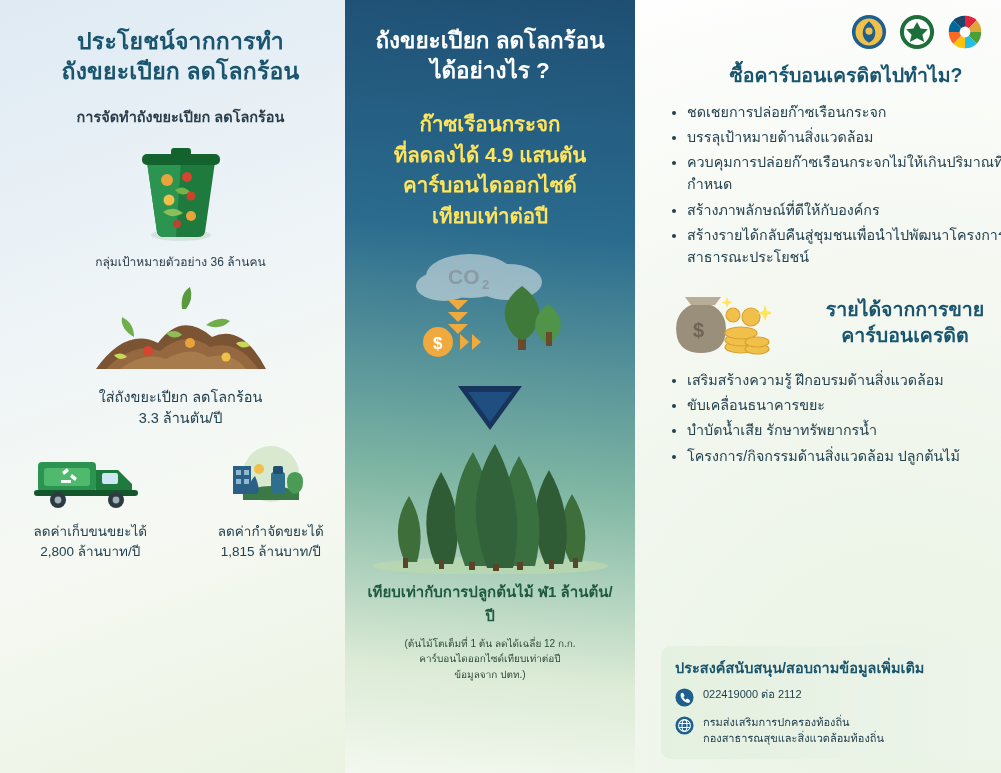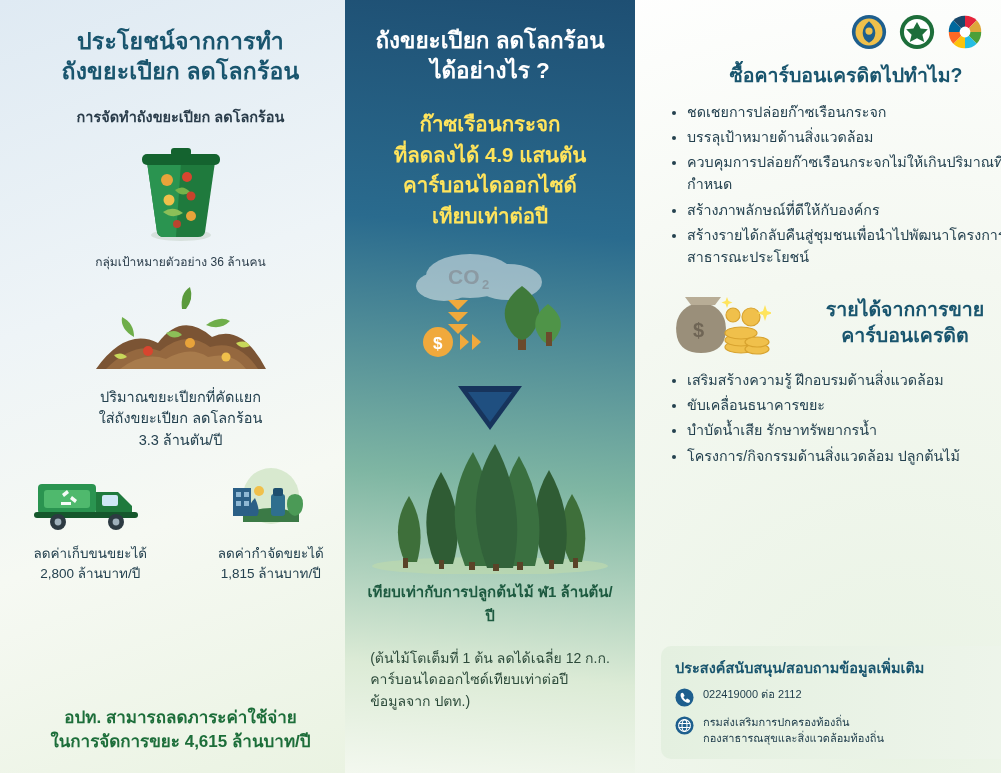--- a/index.html
+++ b/index.html
@@ -66,21 +66,21 @@
     margin-top: 22px; color: #ffe45c; font-weight: bold; font-size: 20.5px;
     line-height: 1.5; text-align: center;
   }
   .co2-wrap { margin-top: 10px; height: 130px; display: flex; align-items: flex-end; justify-content: center; }
   .arrow-wrap { margin-top: 6px; height: 60px; display: flex; align-items: center; justify-content: center; }
   .forest-wrap { margin-top: -4px; height: 140px; display: flex; align-items: flex-end; justify-content: center; }
   .c2-cap {
     margin-top: 6px; color: #1d5a40; font-weight: bold; font-size: 15px; text-align: center;
   }
   .c2-note {
-    margin-top: 20px; color: #2c4a3a; font-size: 14px; line-height: 1.55; 
+    margin-top: 8px; color: #2c4a3a; font-size: 10px; line-height: 1.55; text-align: center;
   }
 
   
   .col3 {
     flex: 1; height: 773px; position: relative;
     padding: 14px 22px 10px 26px;
     display: flex; flex-direction: column;
   }
   .logos { display: flex; gap: 12px; align-items: center; justify-content: flex-start; padding-left: 190px; }
   .logo { width: 36px; height: 36px; }
@@ -152,21 +152,20 @@
         <circle cx="62" cy="70" r="5" fill="#d8452f"></circle>
         <circle cx="104" cy="62" r="5" fill="#e8a33a"></circle>
         <circle cx="140" cy="76" r="4.5" fill="#f0c04b"></circle>
         <path d="M80 52 q10 -5 16 2 q-9 6 -16 -2z" fill="#8cbf58"></path>
         <path d="M150 62 q10 -4 14 3 q-9 4 -14 -3z" fill="#c8d85a"></path>
         <path d="M28 74 q8 -4 13 2 q-8 5 -13 -2z" fill="#c8d85a"></path>
       </svg>
     </div>
 
     <div class="c1-block">
-      <div>ปริมาณขยะเปียกที่คัดแยก</div>
       <div>ใส่ถังขยะเปียก ลดโลกร้อน</div>
       <div>3.3 ล้านตัน/ปี</div>
     </div>
 
     <div class="c1-icons">
       <div class="c1-ico-cell">
         <svg width="116" height="66" viewBox="0 0 116 66">
           <rect x="6" y="18" width="58" height="30" rx="4" fill="#2a9450"></rect>
           <rect x="12" y="24" width="46" height="18" rx="3" fill="#4fb96d"></rect>
           <path d="M64 26 h22 l14 14 v8 H64z" fill="#1f7a3d"></path>
@@ -205,24 +204,20 @@
           <circle cx="46" cy="25" r="5" fill="#f0c04b"></circle>
           <path d="M42 32 q6 14 2 18 h-8 q-2 -10 6 -18z" fill="#2b5f86"></path>
         </svg>
         <div class="c1-ico-cap">
           <div>ลดค่ากำจัดขยะได้</div>
           <div>1,815 ล้านบาท/ปี</div>
         </div>
       </div>
     </div>
 
-    <div class="c1-footer">
-      <div>อปท. สามารถลดภาระค่าใช้จ่าย</div>
-      <div>ในการจัดการขยะ 4,615 ล้านบาท/ปี</div>
-    </div>
   </div>
 
   <div class="col2">
     <div class="c2-title">
       <div>ถังขยะเปียก ลดโลกร้อน</div>
       <div>ได้อย่างไร ?</div>
     </div>
 
     <div class="c2-highlight">
       <div>ก๊าซเรือนกระจก</div>

